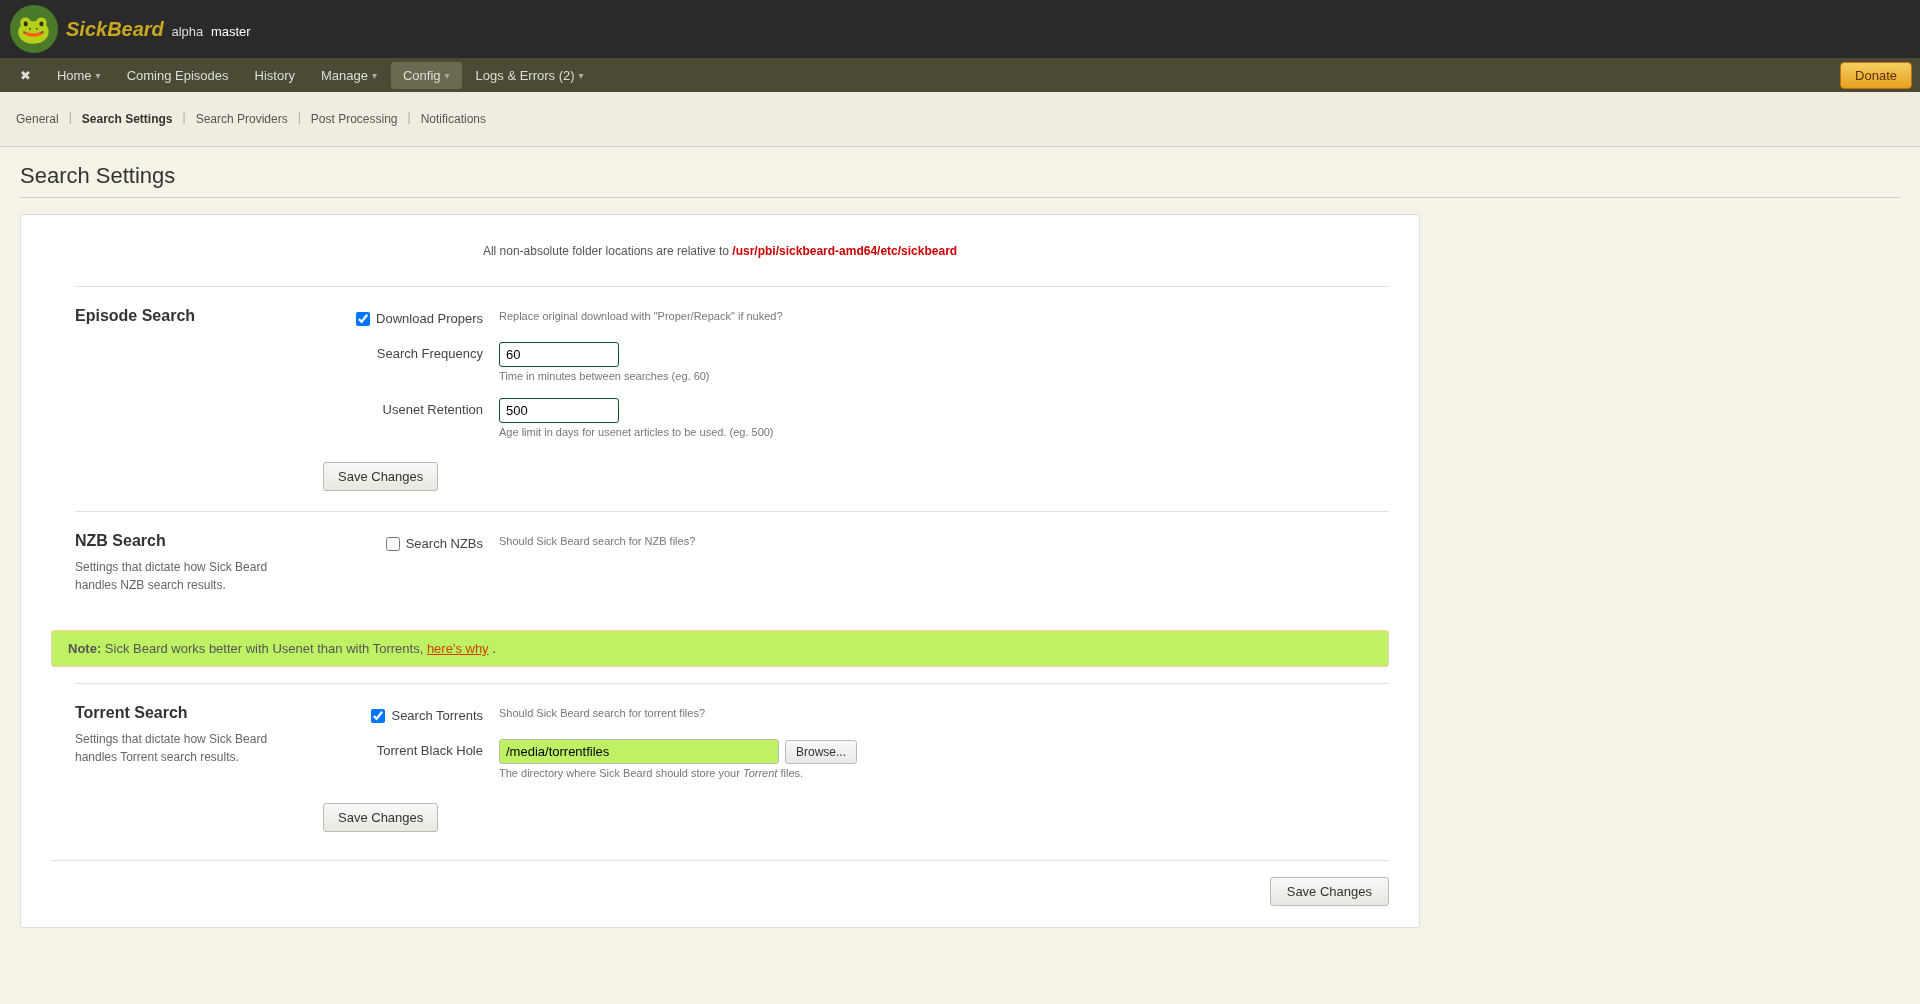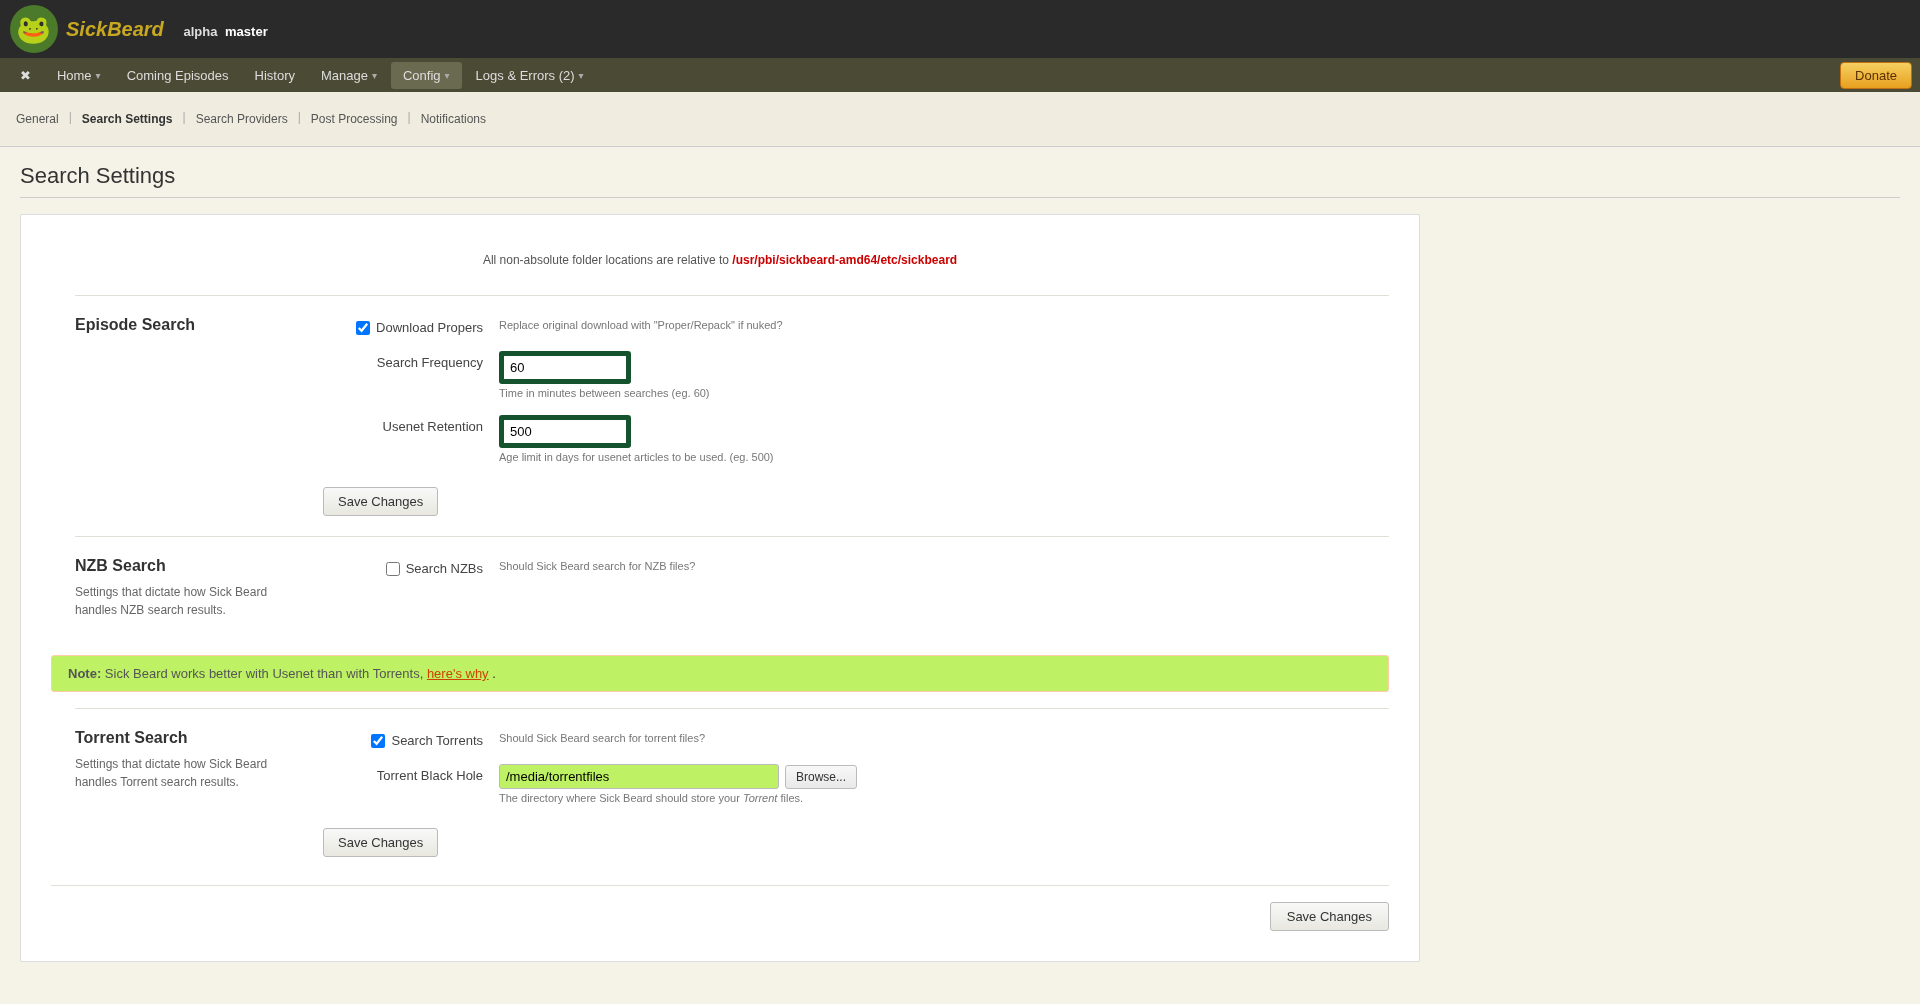--- a/index.html
+++ b/index.html
@@ -4,59 +4,59 @@
   <style>
     * { box-sizing: border-box; margin: 0; padding: 0; }
     body { font-family: Arial, Helvetica, sans-serif; font-size: 13px; background: #e8e4d8; min-height: 100vh; }
 
     
     .header { background: #2a2a2a; display: flex; align-items: center; padding: 0 10px; height: 58px; }
     .logo-area { display: flex; align-items: center; gap: 8px; }
     .logo-circle { width: 48px; height: 48px; border-radius: 50%; background: #4a7a2a; display: flex; align-items: center; justify-content: center; overflow: hidden; }
     .logo-face { font-size: 28px; }
     .brand-text { color: #c8a820; font-size: 20px; font-weight: bold; font-style: italic; }
-    .alpha-master { color: #aaa; font-size: 13px; margin-left: 16px; font-weight: bold; }
+    .alpha-master { color: #aaa; font-size: 13px; margin-left: 4px; }
     .alpha-master span { color: #ddd; }
 
     
     .navbar { background: #4a4a35; height: 34px; display: flex; align-items: center; padding: 0 8px; justify-content: space-between; }
     .nav-items { display: flex; align-items: center; gap: 2px; }
     .nav-item { color: #ddd; padding: 6px 12px; font-size: 13px; cursor: pointer; border-radius: 3px; text-decoration: none; display: flex; align-items: center; gap: 4px; }
     .nav-item.active { background: #6a6a50; }
     .nav-arrow { font-size: 10px; color: #aaa; }
     .donate-btn { background: linear-gradient(to bottom, #f5d060, #e8a020); border: 1px solid #c07010; border-radius: 4px; padding: 5px 14px; color: #5a3000; font-weight: normal; font-size: 13px; cursor: pointer; }
 
     
     .subnav { background: #f0ede0; border-bottom: 1px solid #ccc; padding: 18px 12px; display: flex; align-items: flex-start; gap: 4px; font-size: 12px; }
     .subnav-item { color: #555; cursor: pointer; text-decoration: none; padding: 2px 4px; }
     .subnav-sep { color: #aaa; margin: 0 2px; }
 
     
     .main { background: #f5f2e8; min-height: calc(100vh - 130px); padding: 16px 20px; }
     .page-title { font-size: 22px; color: #333; font-weight: normal; margin-bottom: 16px; padding-bottom: 8px; border-bottom: 1px solid #ccc; }
 
-    .content-area { background: #fff; border: 1px solid #ddd; border-radius: 2px; padding: 30px 30px; max-width: 1400px; }
+    .content-area { background: #fff; border: 1px solid #ddd; border-radius: 2px; padding: 21px 30px; max-width: 1400px; }
 
     
     .folder-note { text-align: center; font-size: 12px; color: #555; margin-bottom: 20px; padding: 8px; }
     .folder-path { color: #cc0000; font-weight: bold; }
 
     
     .section { border-top: 1px solid #e0e0d8; padding: 20px 0; display: flex; gap: 28px; margin-left: 24px; }
     .section-left { width: 220px; flex-shrink: 0; }
     .section-title { font-size: 16px; color: #333; font-weight: bold; margin-bottom: 8px; }
     .section-desc { font-size: 12px; color: #666; line-height: 1.5; }
     .section-right { flex: 1; }
 
     
     .form-row { display: flex; align-items: flex-start; margin-bottom: 16px; gap: 16px; }
     .form-label { width: 160px; flex-shrink: 0; text-align: right; font-size: 13px; color: #444; padding-top: 4px; font-weight: normal; }
     .form-control { flex: 1; }
     .form-desc { font-size: 11px; color: #777; margin-top: 3px; }
-    .form-input { border: 5px solid #14532d; border-radius: 3px; padding: 4px 6px; font-size: 13px; width: 132px; background: #fff; }
+    .form-input { border: 1px solid #14532d; border-radius: 3px; padding: 4px 6px; font-size: 13px; width: 120px; background: #fff; }
     .checkbox-area { display: flex; align-items: center; gap: 6px; }
     .form-checkbox { width: 14px; height: 14px; cursor: pointer; }
 
     
     .note-banner { background: #bef264; border: 1px solid #ffccaa; border-radius: 3px; padding: 10px 16px; margin: 16px 0; font-size: 13px; color: #333; }
     .note-banner .note-label { color: #555; font-weight: bold; }
     .note-banner .note-text { color: #555; }
     .note-banner .note-link { color: #cc4400; text-decoration: underline; cursor: pointer; }
 
     

